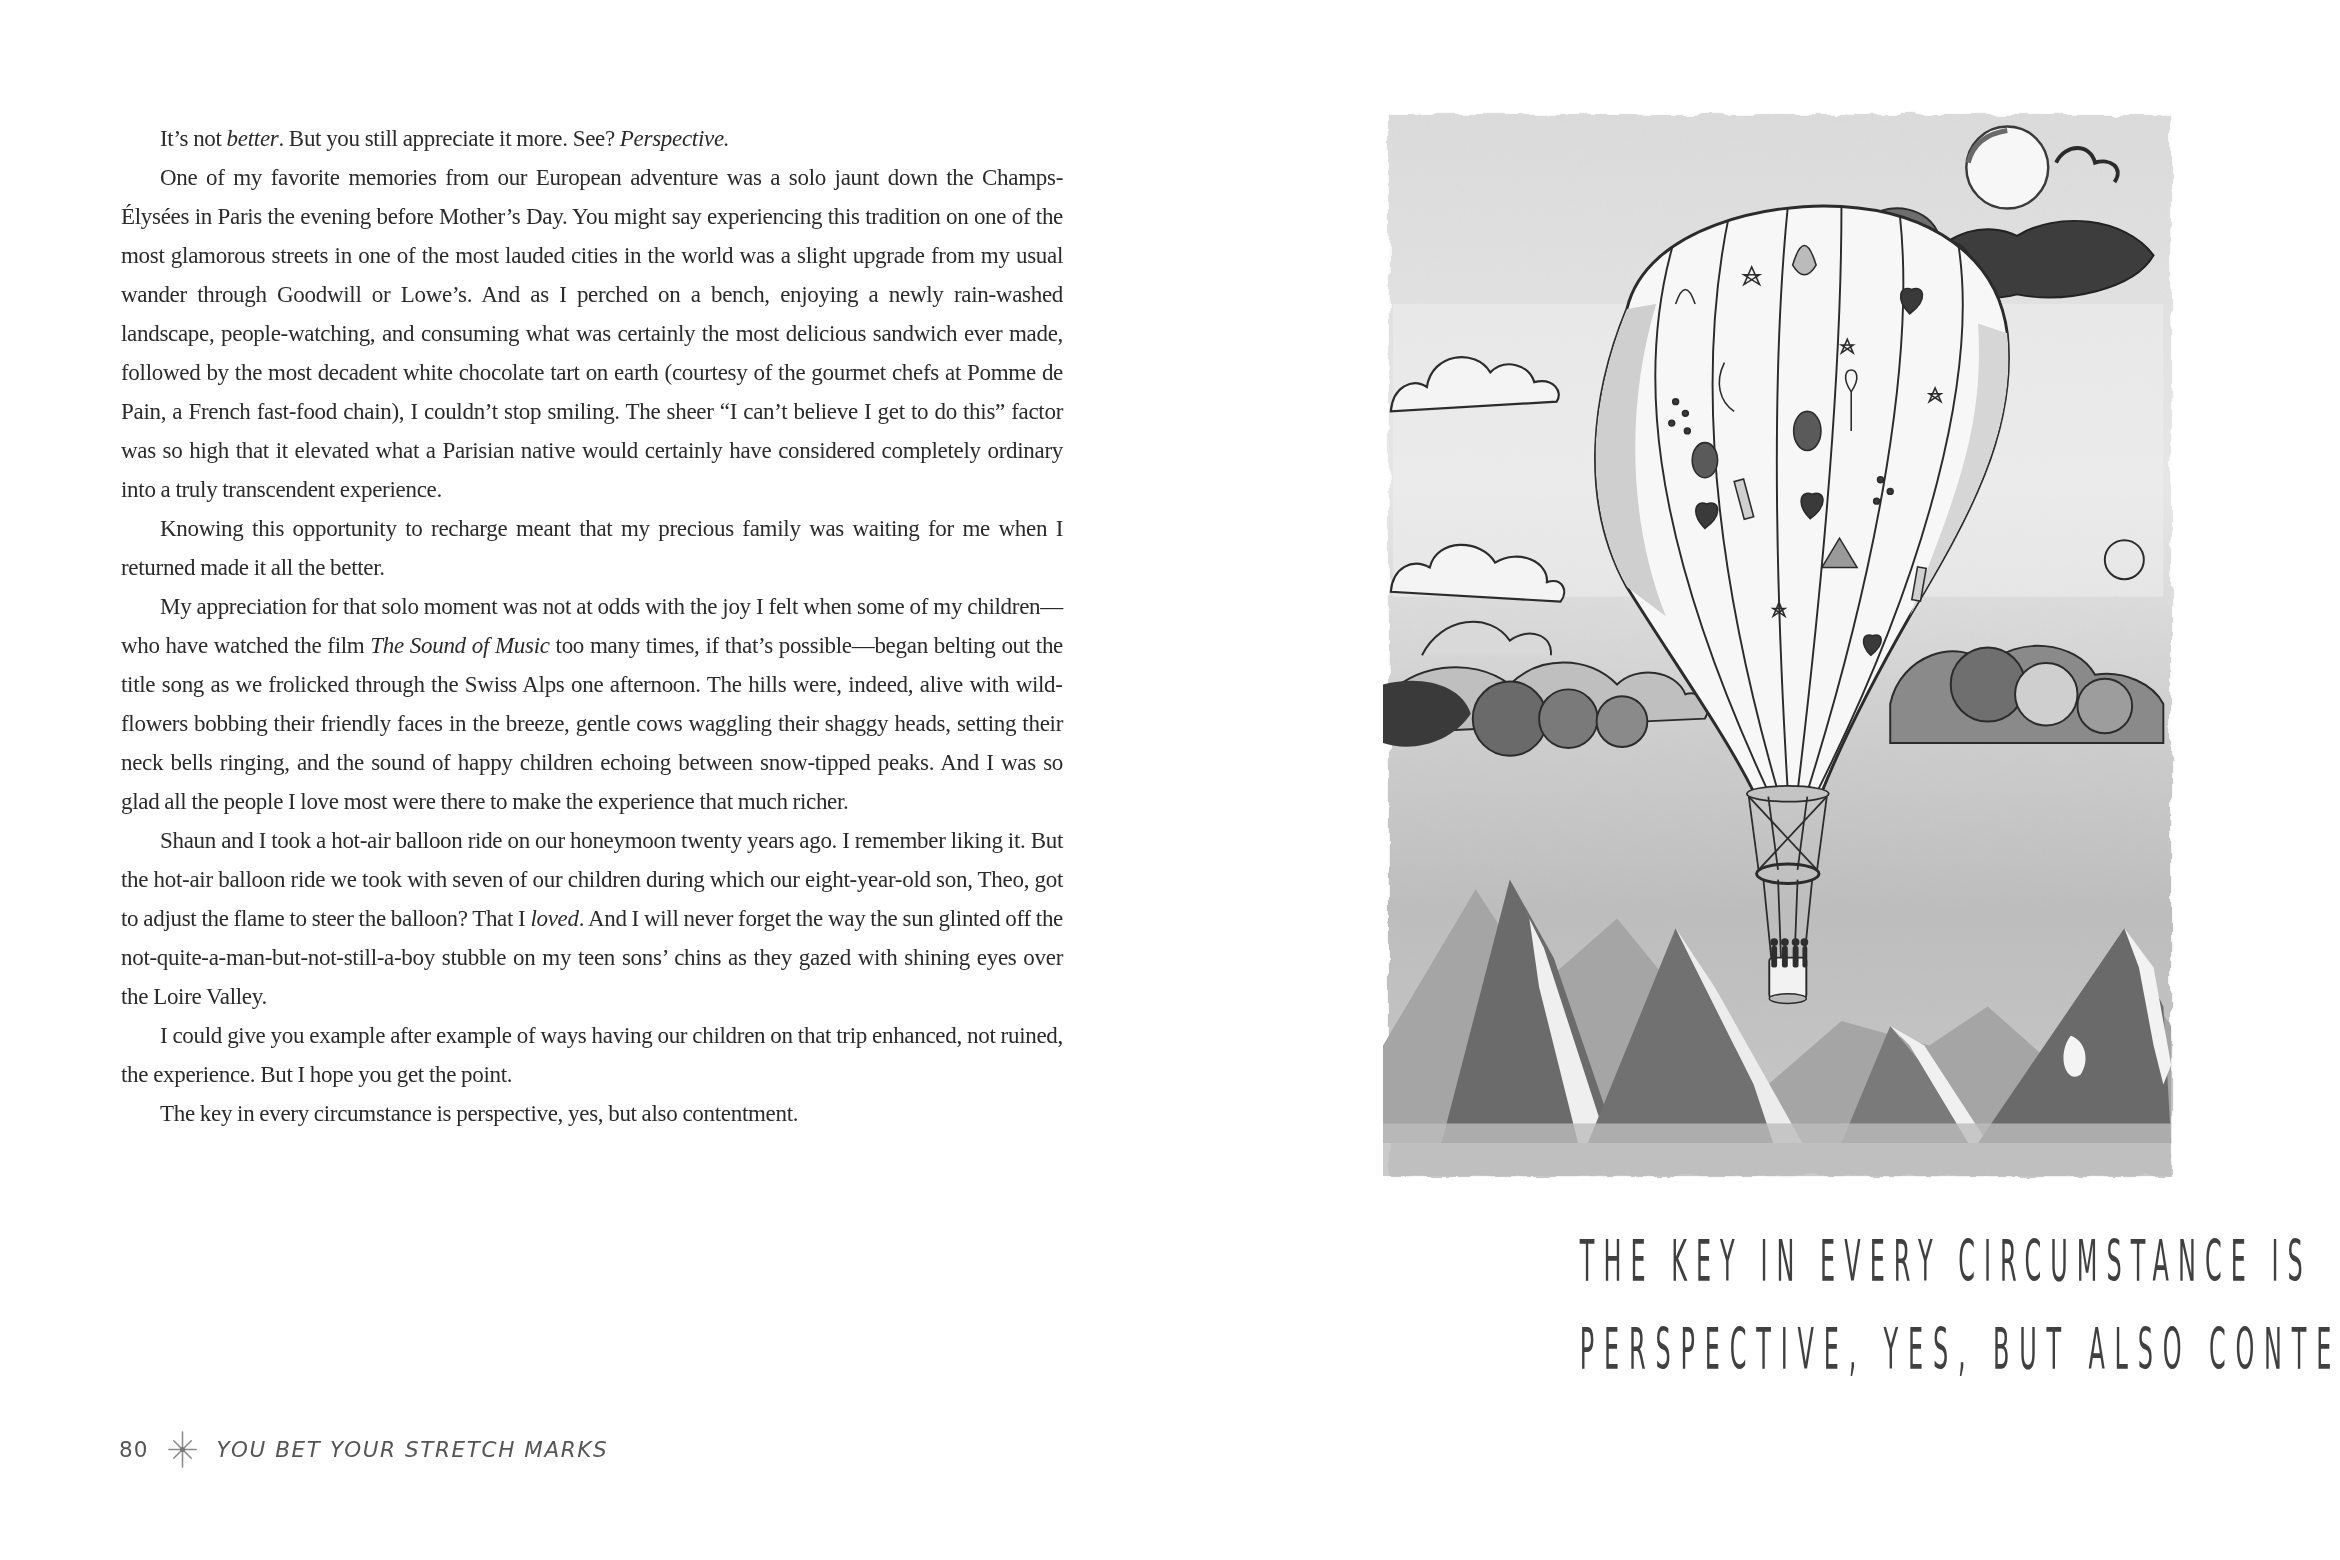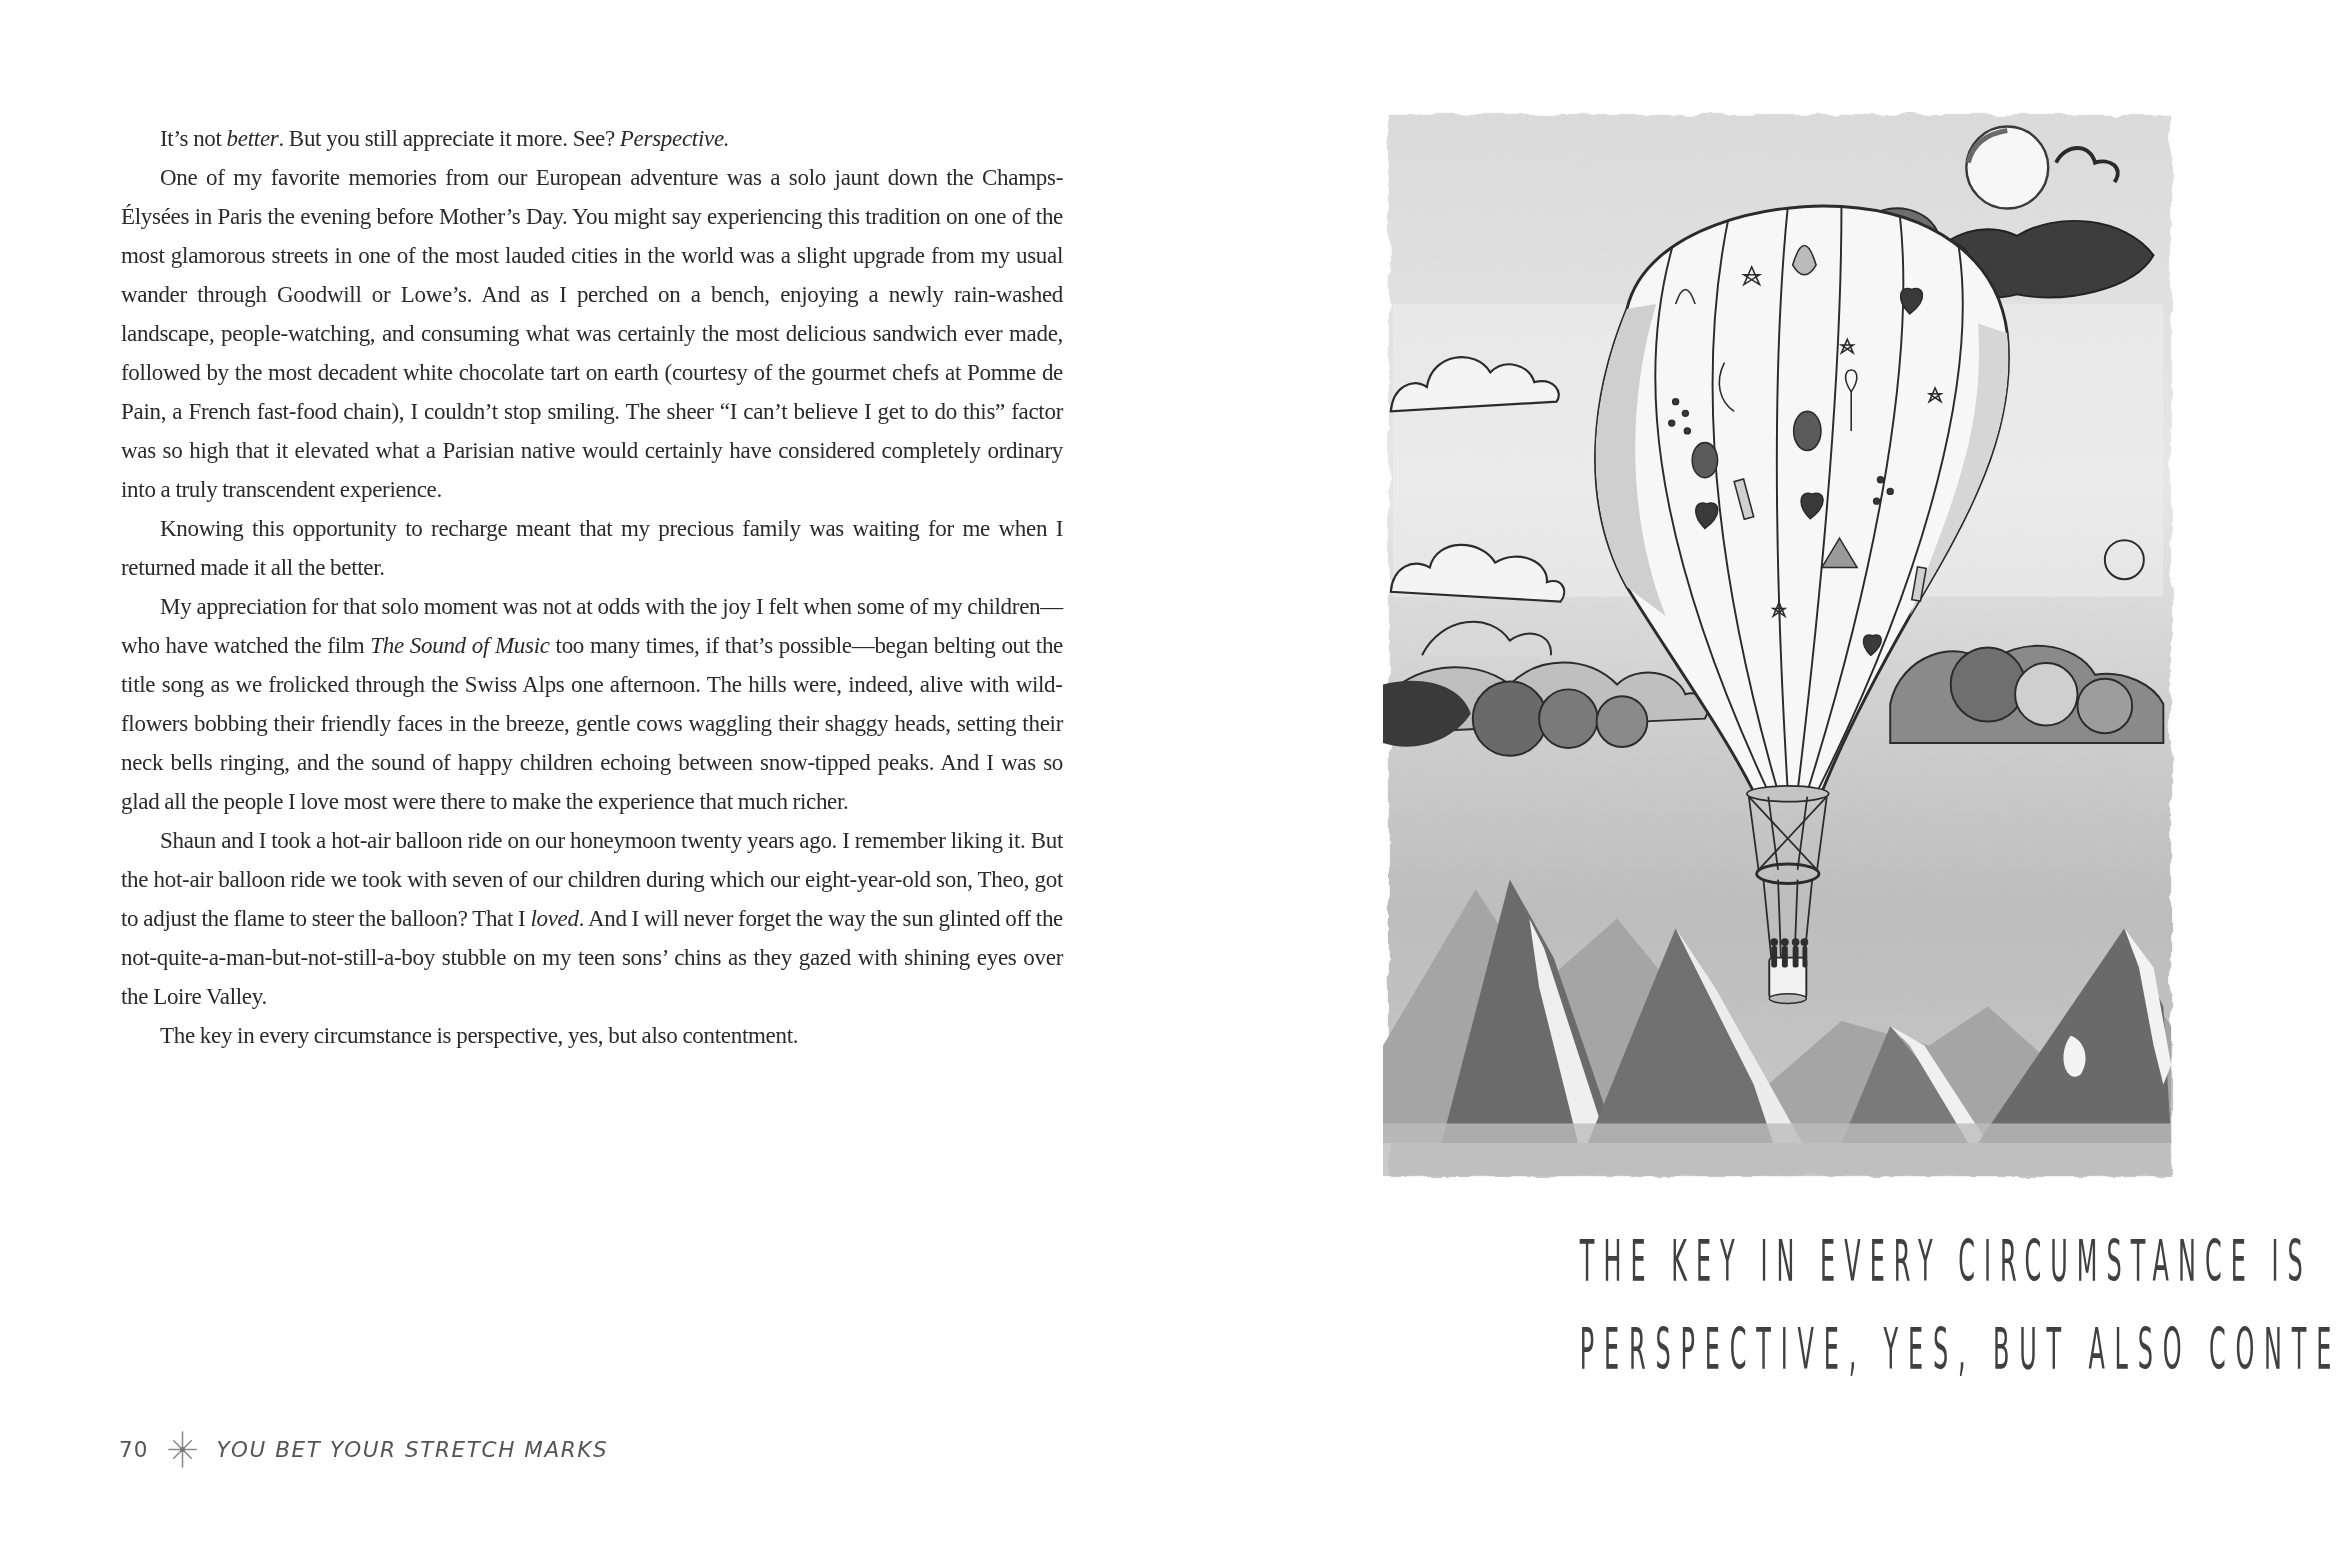--- a/index.html
+++ b/index.html
@@ -50,25 +50,26 @@
 
 <div class="spread">
 
   <div class="left-page">
     <div class="body-text">
       <p class="first"><span>It’s not </span><em>better</em><span>. But you still appreciate it more. See? </span><em>Perspective.</em></p>
       <p><span>One of my favorite memories from our European adventure was a solo jaunt down the Champs-Élysées in Paris the evening before Mother’s Day. You might say experiencing this tradition on one of the most glamorous streets in one of the most lauded cities in the world was a slight upgrade from my usual wander through Goodwill or Lowe’s. And as I perched on a bench, enjoying a newly rain-washed landscape, people-watching, and consuming what was cer­tainly the most delicious sandwich ever made, followed by the most decadent white chocolate tart on earth (courtesy of the gourmet chefs at Pomme de Pain, a French fast-food chain), I couldn’t stop smiling. The sheer “I can’t believe I get to do this” factor was so high that it elevated what a Parisian native would cer­tainly have considered completely ordinary into a truly transcendent experience.</span></p>
       <p><span>Knowing this opportunity to recharge meant that my precious family was waiting for me when I returned made it all the better.</span></p>
       <p><span>My appreciation for that solo moment was not at odds with the joy I felt when some of my children—who have watched the film </span><em>The Sound of Music</em><span> too many times, if that’s possible—began belting out the title song as we frolicked through the Swiss Alps one afternoon. The hills were, indeed, alive with wild­flowers bobbing their friendly faces in the breeze, gentle cows waggling their shaggy heads, setting their neck bells ringing, and the sound of happy children echoing between snow-tipped peaks. And I was so glad all the people I love most were there to make the experience that much richer.</span></p>
       <p><span>Shaun and I took a hot-air balloon ride on our honeymoon twenty years ago. I remember liking it. But the hot-air balloon ride we took with seven of our children during which our eight-year-old son, Theo, got to adjust the flame to steer the balloon? That I </span><em>loved</em><span>. And I will never forget the way the sun glinted off the not-quite-a-man-but-not-still-a-boy stubble on my teen sons’ chins as they gazed with shining eyes over the Loire Valley.</span></p>
+      <p><span>I could give you example after example of ways having our children on that trip enhanced, not ruined, the experience. But I hope you get the point.</span></p>
       <p><span>The key in every circumstance is perspective, yes, but also contentment.</span></p>
     </div>
 
     <div class="footer">
-      <span class="page-num">70</span>
+      <span class="page-num">80</span>
       <svg class="star" viewBox="0 0 34 40">
         <g stroke="#8a8a8a" stroke-width="1.6" stroke-linecap="round">
           <line x1="17" y1="2" x2="17" y2="38"></line>
           <line x1="3" y1="20" x2="31" y2="20"></line>
           <line x1="8" y1="11" x2="26" y2="29"></line>
           <line x1="26" y1="11" x2="8" y2="29"></line>
         </g>
         <circle cx="17" cy="20" r="2.6" fill="#777"></circle>
       </svg>
       <span class="running-head">YOU BET YOUR STRETCH MARKS</span>

